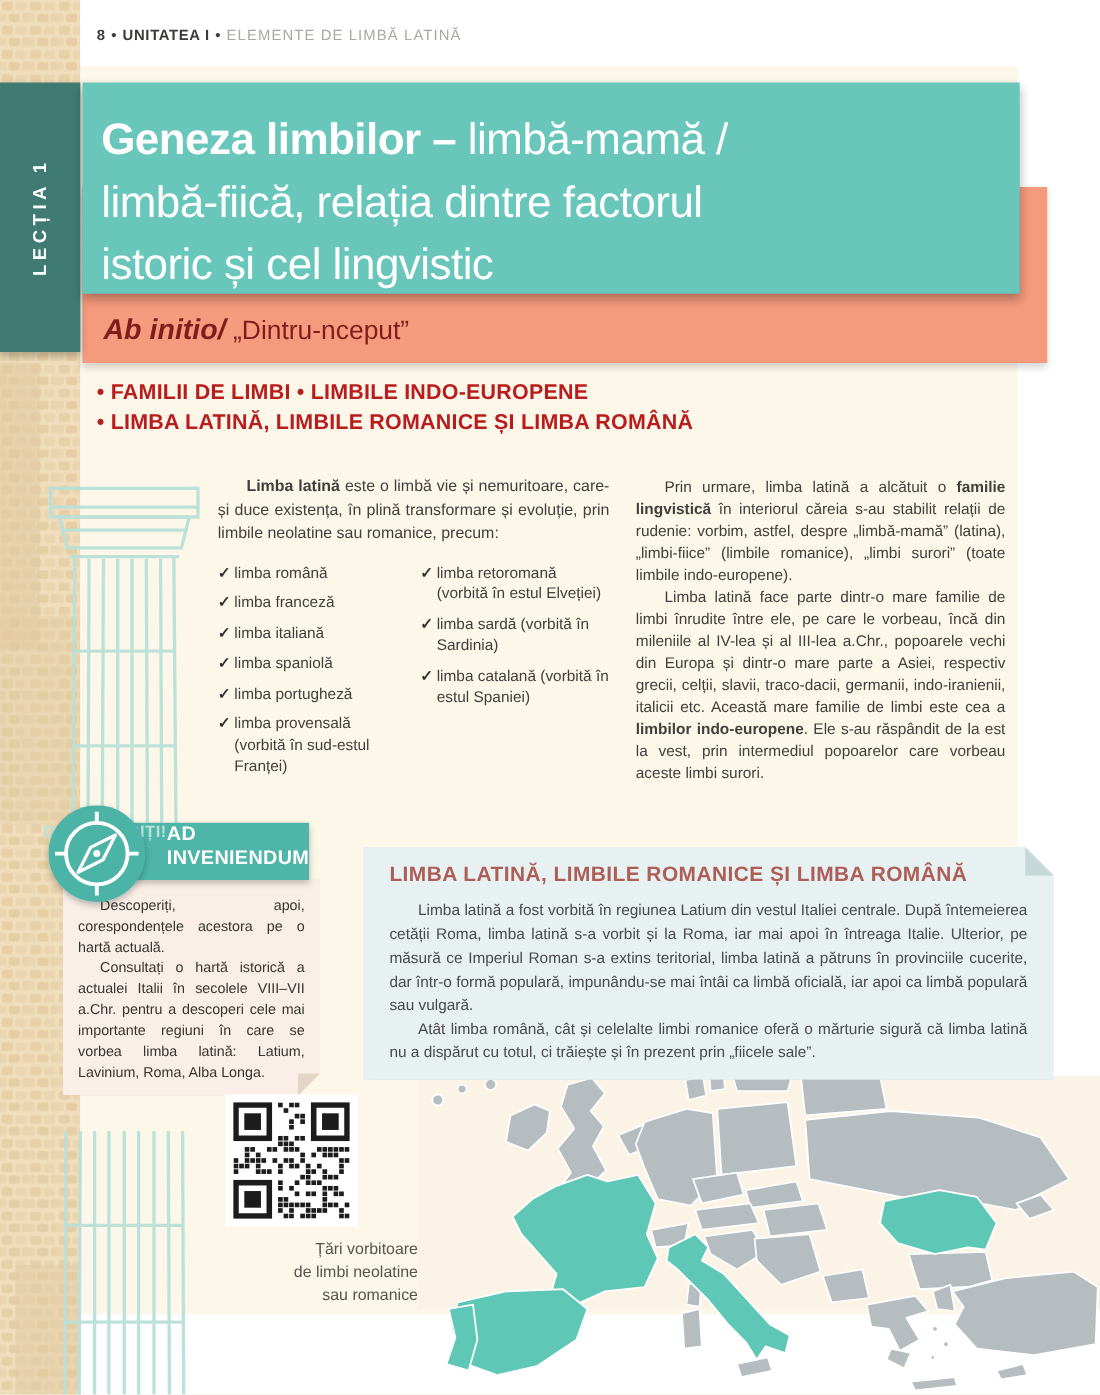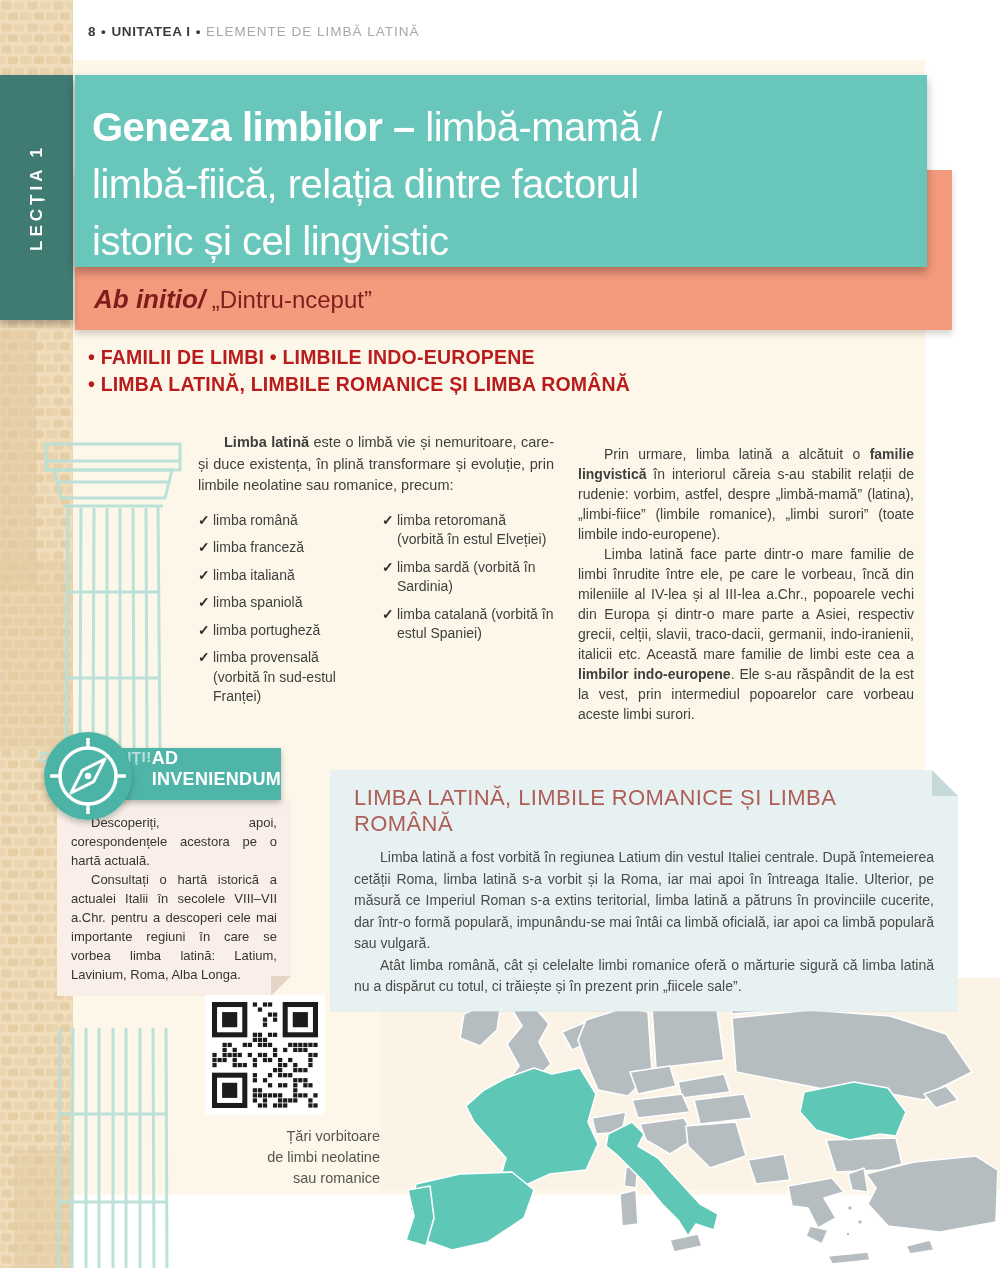--- a/index.html
+++ b/index.html
@@ -47,21 +47,21 @@
   .intro p{margin:0;font-size:14.5px;line-height:21.5px;text-align:justify;text-indent:26px;}
   .intro .b{font-weight:bold;}
   .lists{display:flex;gap:14px;margin-top:14px;}
   .lists ul{list-style:none;margin:0;padding:0;}
   .lists ul.l1{width:170px;}
   .lists ul.l2{width:172px;}
   .lists li{display:flex;font-size:14px;line-height:19.5px;margin-bottom:8px;}
   .lists li .chk{flex:0 0 15px;font-weight:bold;color:#2f2f2d;}
 
   
-  .family{left:578px;top:444px;width:336px;z-index:5;color:#3f3f3d;}
+  .family{left:578px;top:432px;width:336px;z-index:5;color:#3f3f3d;}
   .family p{margin:0;font-size:14px;line-height:20px;text-align:justify;text-indent:26px;}
   .family .b{font-weight:bold;}
 
   
   .compass{left:44px;top:732px;width:88px;height:88px;border-radius:50%;z-index:7;
            box-shadow:0 3px 6px rgba(0,0,0,.25);}
   .ribbon{left:100px;top:748px;width:181px;height:52px;background:#4fb5a8;z-index:6;
           box-shadow:0 3px 6px rgba(0,0,0,.25);display:flex;flex-direction:row;justify-content:flex-end;padding-left:36px;box-sizing:border-box;}
   .ribbon .r1{font-size:15px;font-weight:bold;color:#b9e1da;letter-spacing:.5px;}
   .ribbon .r2{font-size:18px;font-weight:bold;color:#fff;letter-spacing:.3px;}
@@ -69,21 +69,21 @@
                 box-shadow:0 3px 6px rgba(0,0,0,.18);padding:14px 14px 12px;box-sizing:border-box;
                 clip-path:polygon(0 0,100% 0,100% calc(100% - 20px),calc(100% - 20px) 100%,0 100%);}
   .discover-box p{margin:0;font-size:13px;line-height:19px;text-align:justify;text-indent:20px;color:#35352f;}
   .discover-box .fold{position:absolute;right:0;bottom:0;width:20px;height:20px;
                       background:linear-gradient(to top left,transparent 48%,#e4d4c6 50%);}
 
   
   .info-box{left:330px;top:770px;width:628px;min-height:208px;background:#e8f1f2;z-index:6;
             box-shadow:0 3px 6px rgba(0,0,0,.15);padding:15px 24px 14px;box-sizing:border-box;
             clip-path:polygon(0 0,calc(100% - 26px) 0,100% 26px,100% 100%,0 100%);}
-  .info-box h2{margin:0 0 10px;font-size:22px;font-weight:normal;color:#ad5e56;letter-spacing:.4px;}
+  .info-box h2{margin:0 0 10px;font-size:19px;font-weight:bold;color:#ad5e56;letter-spacing:.4px;}
   .info-box p{margin:0;font-size:14px;line-height:21.5px;text-align:justify;text-indent:26px;color:#4a4a48;}
   .info-box .fold{position:absolute;right:0;top:0;width:26px;height:26px;
                   background:linear-gradient(to bottom left,transparent 48%,#c7d8d9 50%);}
 
   
   .qr-tile{left:205px;top:995px;width:120px;height:120px;background:#fff;z-index:5;padding:7px;box-sizing:border-box;}
   .map-caption{left:180px;top:1126px;width:200px;z-index:5;text-align:right;font-size:14.5px;
                line-height:21px;color:#55544f;white-space:pre-line;}
 
   

